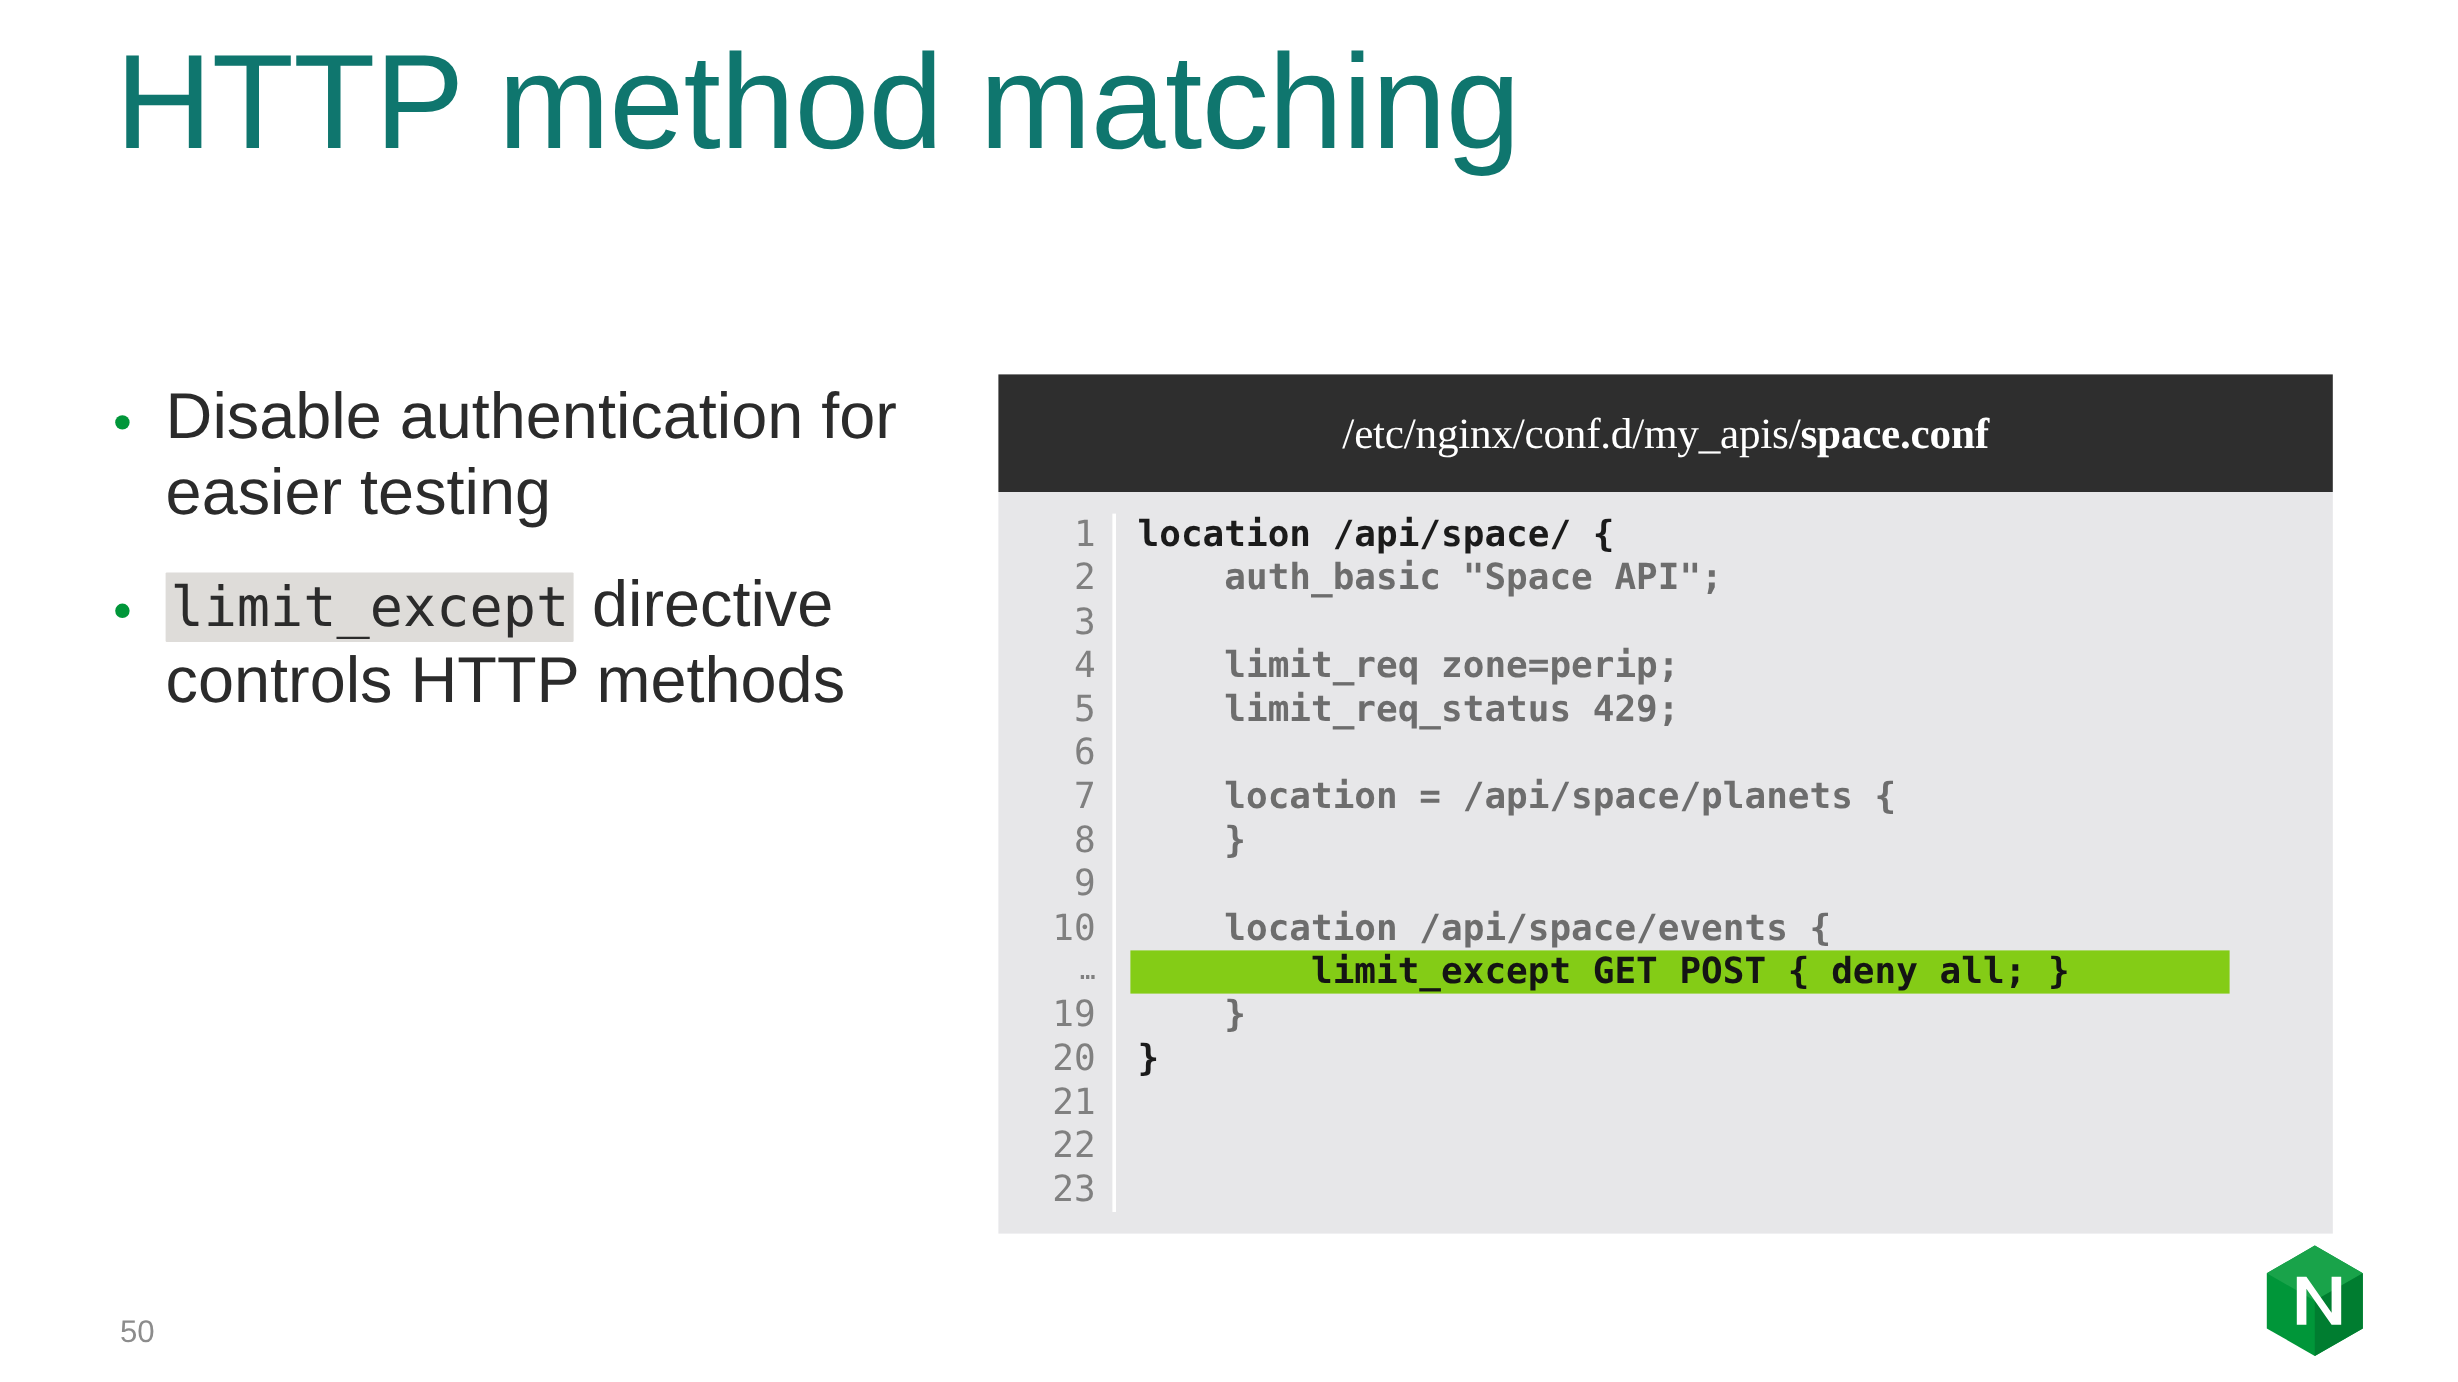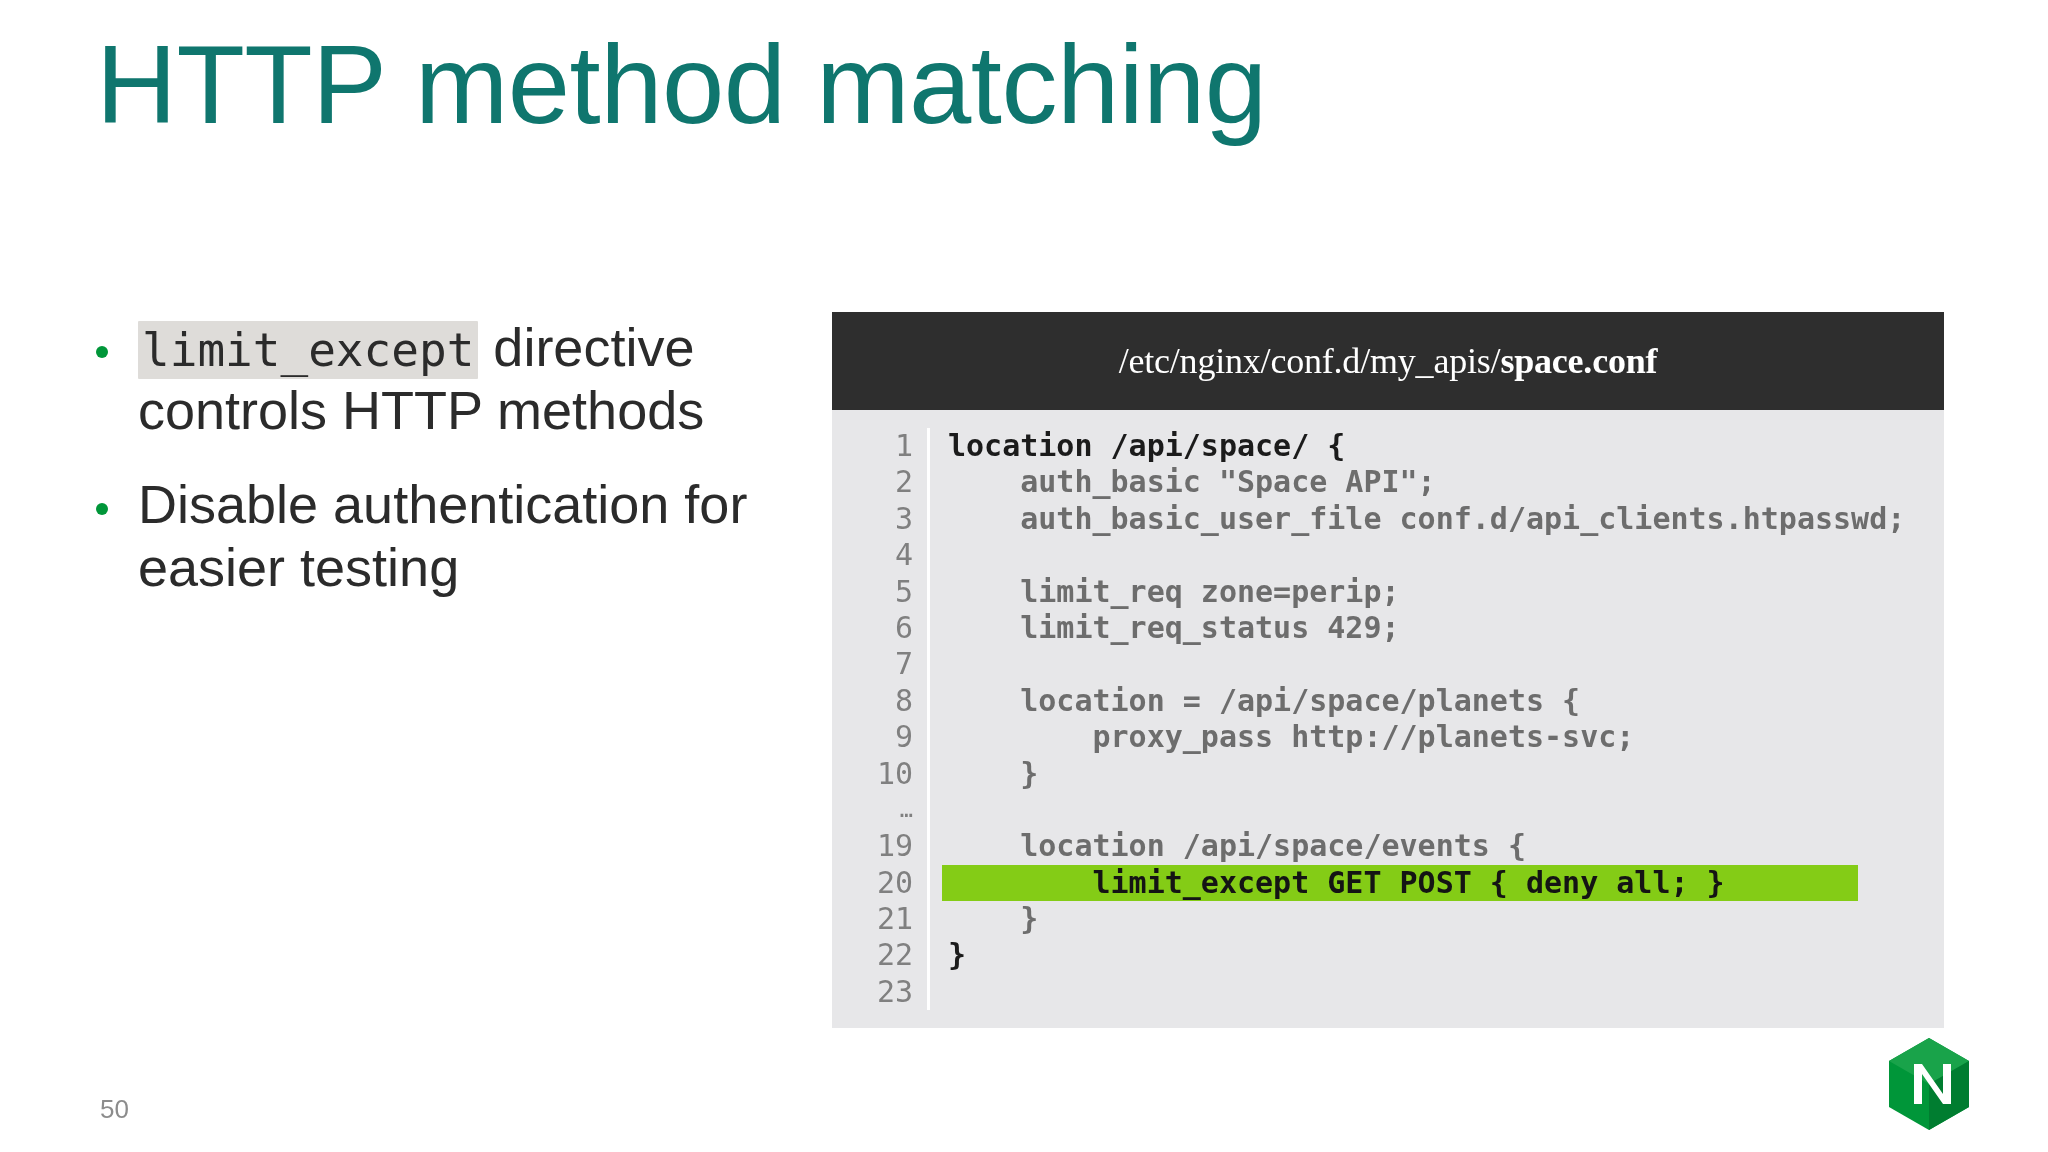--- a/index.html
+++ b/index.html
@@ -173,28 +173,28 @@
 <body>
 
 <div class="slide-title">HTTP method matching</div>
 
 <div class="bullets">
 
   <div class="bullet-row">
     <span class="bullet-dot">
         <i></i>
       </span>
-    <div class="bullet-text"><span class="code-inline">limit_except</span><span> directive controls HTTP methods</span></div>
+    <div class="bullet-text">Disable authentication for easier testing</div>
   </div>
 
   <div class="bullet-row">
     <span class="bullet-dot">
         <i></i>
       </span>
-    <div class="bullet-text">Disable authentication for easier testing</div>
+    <div class="bullet-text"><span class="code-inline">limit_except</span><span> directive controls HTTP methods</span></div>
   </div>
 
 </div>
 
 <div class="code-panel">
 
   <div class="code-header">
     <div class="path"><span>/etc/nginx/conf.d/my_apis/</span><b>space.conf</b></div>
   </div>
 
@@ -214,27 +214,25 @@
       <div class="ln">19</div>
       <div class="ln">20</div>
       <div class="ln">21</div>
       <div class="ln">22</div>
       <div class="ln">23</div>
     </div>
 
     <div class="code-lines">
       <div class="cl dark">location /api/space/ {</div>
       <div class="cl">    auth_basic "Space API";</div>
-      <div class="cl">    auth_basic_user_file conf.d/api_clients.htpasswd;</div>
       <div class="cl"></div>
       <div class="cl">    limit_req zone=perip;</div>
       <div class="cl">    limit_req_status 429;</div>
       <div class="cl"></div>
       <div class="cl">    location = /api/space/planets {</div>
-      <div class="cl">        proxy_pass http://planets-svc;</div>
       <div class="cl">    }</div>
       <div class="cl"></div>
       <div class="cl">    location /api/space/events {</div>
       <div class="cl hl">        limit_except GET POST { deny all; }</div>
       <div class="cl">    }</div>
       <div class="cl dark">}</div>
     </div>
   </div>
 </div>
 

